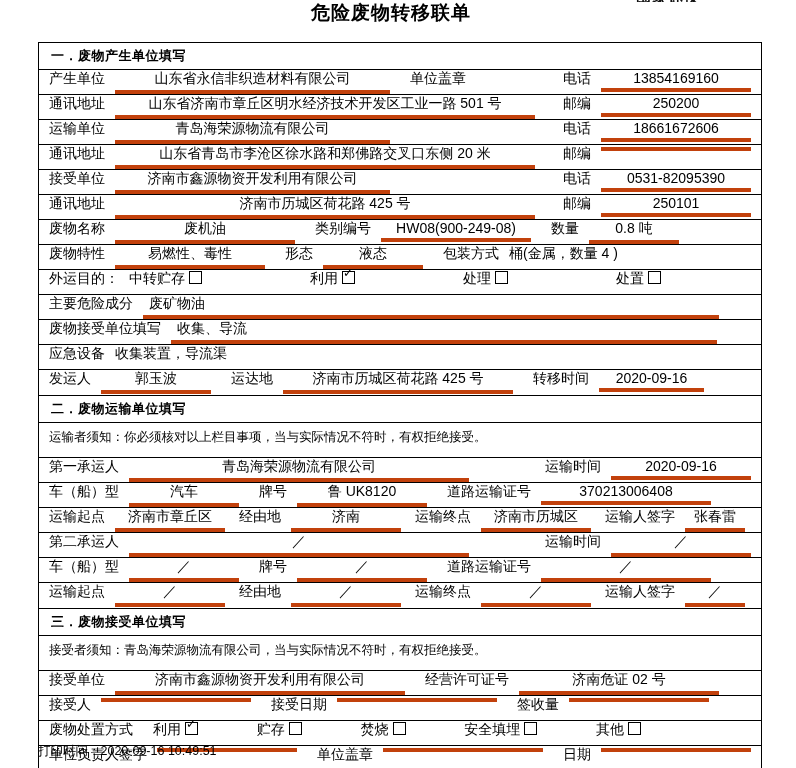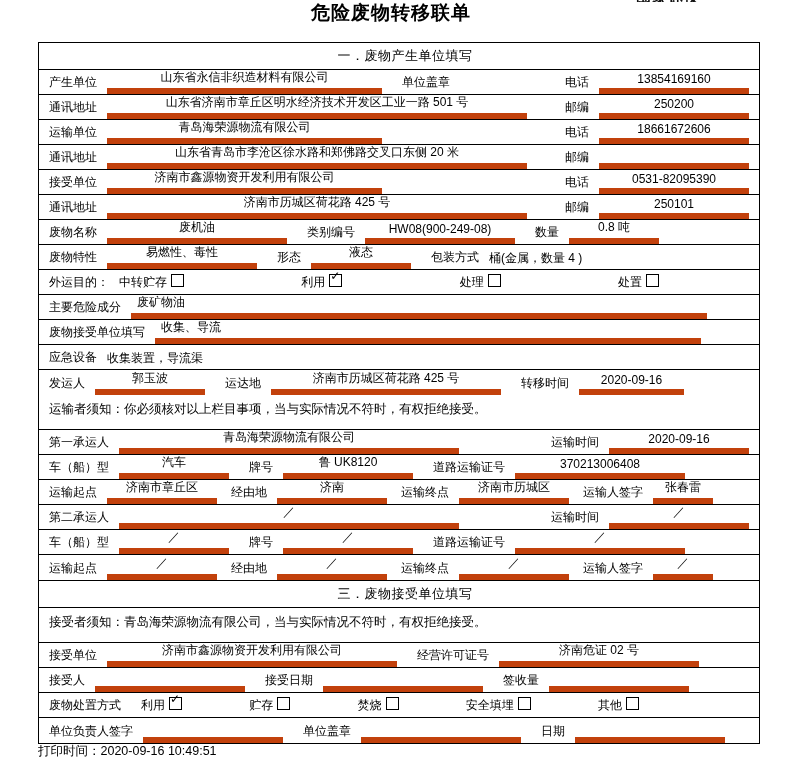--- a/index.html
+++ b/index.html
@@ -61,42 +61,41 @@
     border-collapse: collapse;
     border: 1px solid #000;
   }
   table.main td {
     border: 0;
     padding: 0;
   }
   .sechead {
     border-top: 1px solid #000 !important;
     border-bottom: 1px solid #000 !important;
-    font-weight: normal;
+    font-weight: bold;
     font-size: 13px;
     padding: 4px 0 4px 12px !important;
     letter-spacing: 0.5px;
-    text-align: center;
   }
   .sechead.first { border-top: 0 !important; }
   .row {
     display: flex;
-    align-items: flex-end;
+    align-items: flex-start;
     padding: 0 10px;
     height: 25px;
-    font-size: 12px;
+    font-size: 14px;
     box-sizing: border-box;
   }
   .lbl {
     white-space: nowrap;
     padding-bottom: 3px;
   }
   .val {
     flex: 0 0 auto;
-    border-bottom: 6px solid #c2410c;
+    border-bottom: 4px solid #c2410c;
     text-align: center;
     padding-bottom: 2px;
     white-space: nowrap;
     overflow: hidden;
   }
   .val.nb { border-bottom: 0; }
   .gap { flex: 1 1 auto; }
   .sp10 { width: 10px; flex: 0 0 10px; }
   .sp14 { width: 14px; flex: 0 0 14px; }
   .sp20 { width: 20px; flex: 0 0 20px; }
@@ -280,20 +279,23 @@
         <span class="val" style="width:230px">济南市历城区荷花路 425 号</span>
         <span class="sp20"></span>
         <span class="lbl">转移时间</span>
         <span class="sp10"></span>
         <span class="val" style="width:105px">2020-09-16</span>
       </div>
 
     </td>
         </tr>
 
+    <tr>
+          <td class="sechead">二．废物运输单位填写</td>
+        </tr>
 
     <tr>
           <td>
 
       <div class="notice">运输者须知：你必须核对以上栏目事项，当与实际情况不符时，有权拒绝接受。</div>
 
       <div class="row divline">
         <span class="lbl">第一承运人</span>
         <span class="sp10"></span>
         <span class="val" style="width:340px">青岛海荣源物流有限公司</span>

